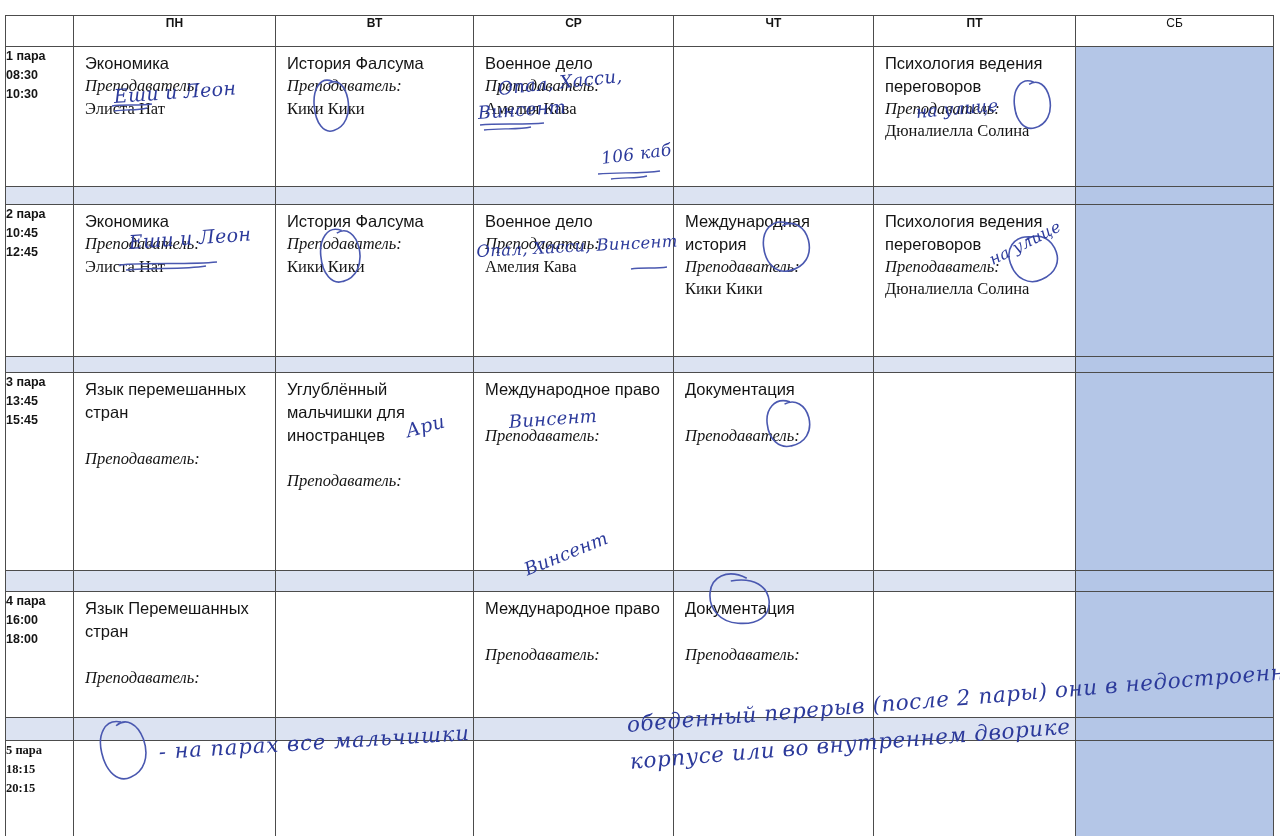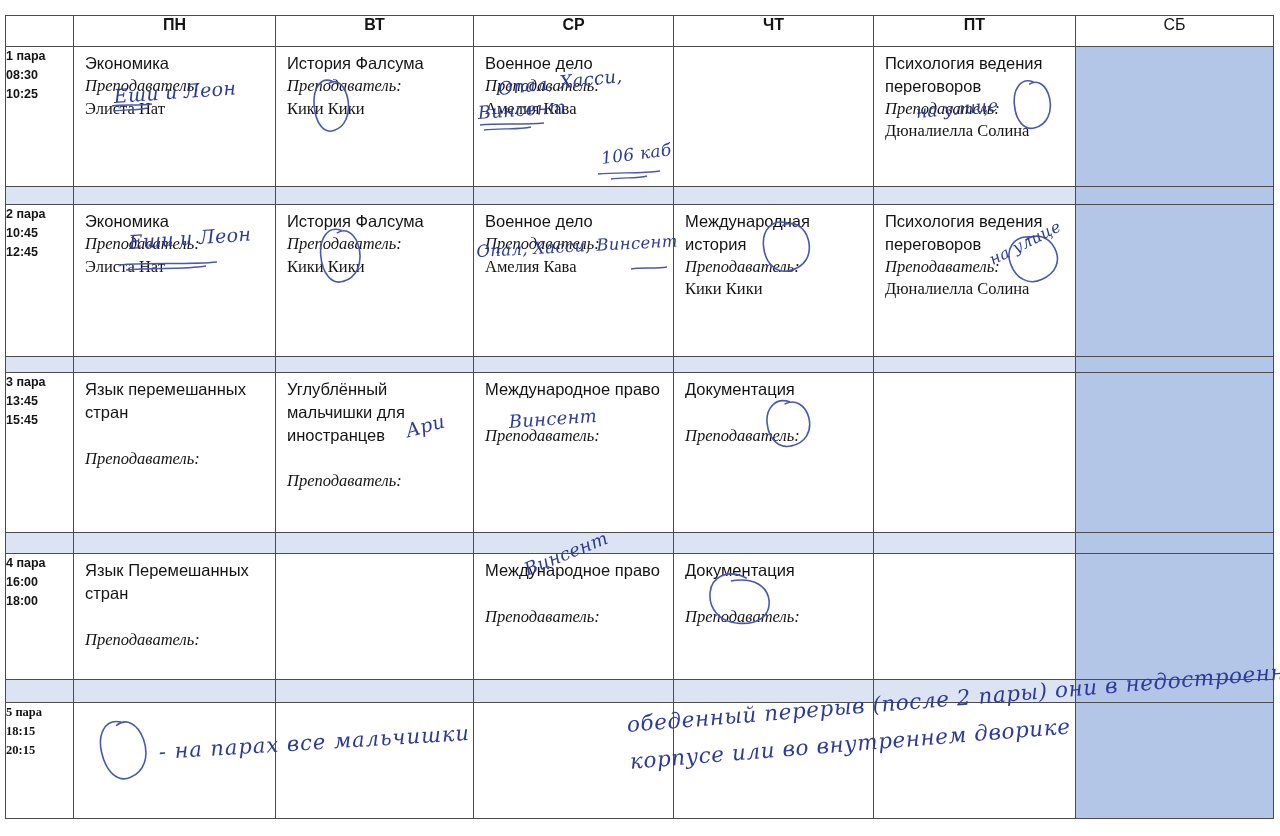--- a/index.html
+++ b/index.html
@@ -2,24 +2,24 @@
 <html><head>
 <meta charset="utf-8">
 <style>
   html,body{margin:0;padding:0;background:#ffffff;}
   .page{position:relative;width:1280px;height:836px;background:#ffffff;overflow:hidden;
         font-family:"Liberation Sans",sans-serif;color:#141414;}
 
   table.sched{position:absolute;left:5px;top:15px;width:1268px;border-collapse:collapse;table-layout:fixed;}
   table.sched td,table.sched th{border:1.5px solid #4c4c4c;padding:0;vertical-align:top;}
 
-  thead th{height:30px;font-size:16px;font-weight:bold;text-align:center;vertical-align:middle;background:#fff;}
+  thead th{height:30px;font-size:12px;font-weight:bold;text-align:center;vertical-align:middle;background:#fff;}
   thead th.light{font-weight:normal;}
 
-  tr.r1{height:140px;margin-left:27px;} tr.r2{height:152px;} tr.r3{height:160px;} tr.r4{height:117px;} tr.r5{height:116px;font-family:Liberation Serif, serif;}
+  tr.r1{height:140px;margin-left:27px;} tr.r2{height:152px;} tr.r3{height:198px;} tr.r4{height:117px;} tr.r5{height:116px;font-family:Liberation Serif, serif;}
   tr.sp1 td{height:17px;} tr.sp2 td{height:15px;} tr.sp3 td{height:20px;} tr.sp4 td{height:22px;}
   tr.sp td{background:#dce3f2;}
   td.sat{background:#b4c6e7;}
   tr.sp td.sat{background:#b4c6e7;}
 
   td.timecell{padding:4px 2px 0 7px;font-size:12.5px;font-weight:bold;line-height:1.5;background:#fff;}
 
   .cellbox{display:flex;flex-direction:column;height:100%;box-sizing:border-box;
            padding:5px 8px 8px 11px;font-size:16.5px;line-height:1.38;}
   .cellbox.deep{padding-bottom:28px;gap:24px;}
@@ -57,21 +57,21 @@
       <th>ПТ</th>
       <th class="light">СБ</th>
     </tr>
   </thead>
   <tbody>
 
   <tr class="r1">
     <td class="timecell">
       <div>1 пара</div>
       <div>08:30</div>
-      <div>10:25</div>
+      <div>10:30</div>
     </td>
     <td>
             <div class="cellbox">
       <div>Экономика</div>
       <div class="teacher">
                 <div class="tlabel">Преподаватель:</div>
       <div>Элиста Нат</div>
               </div>
             </div>
           </td>

